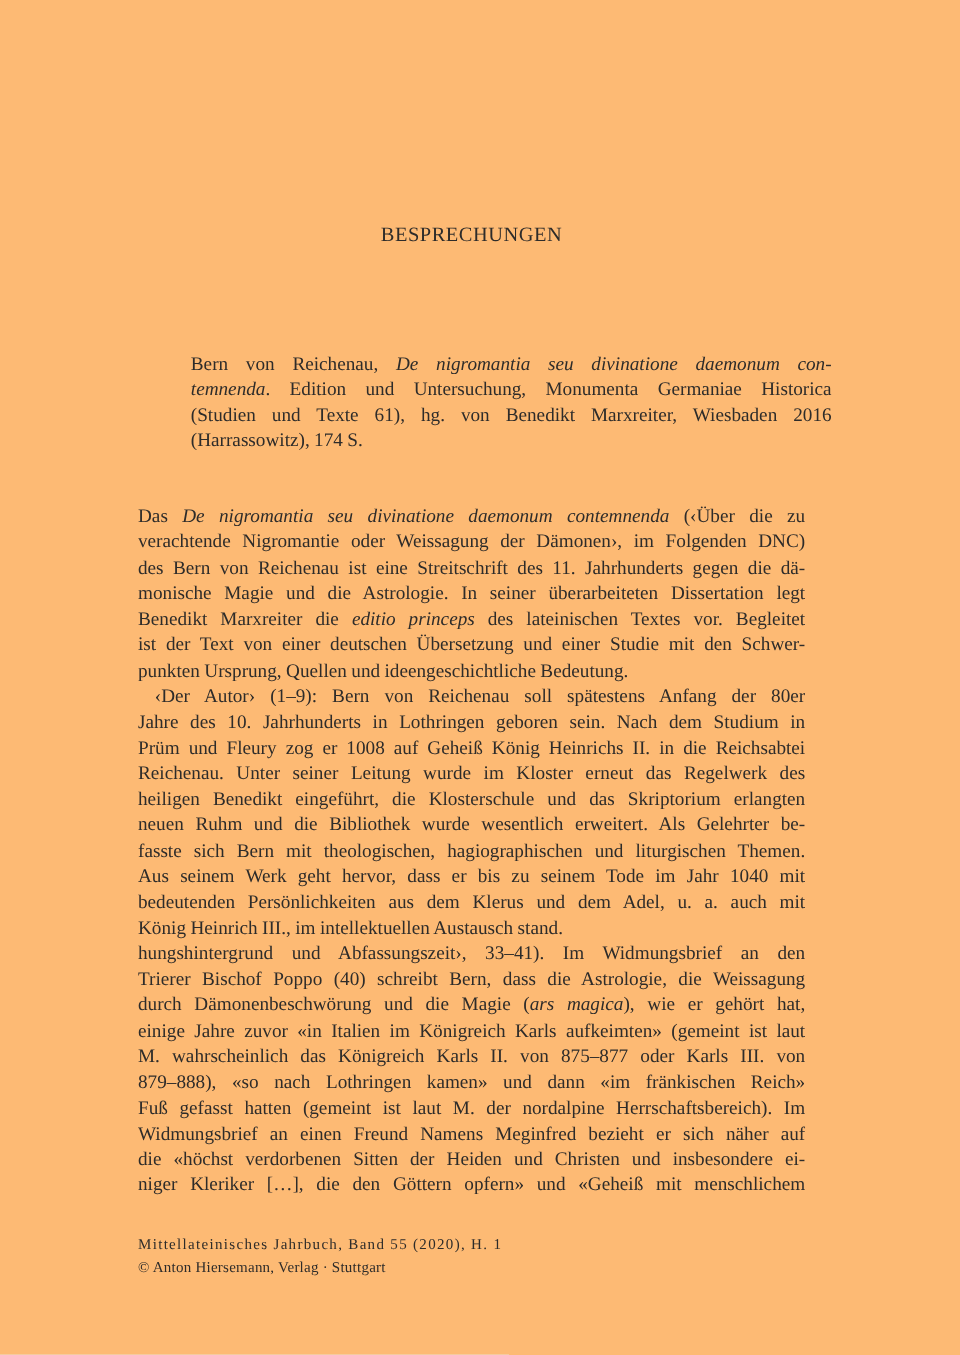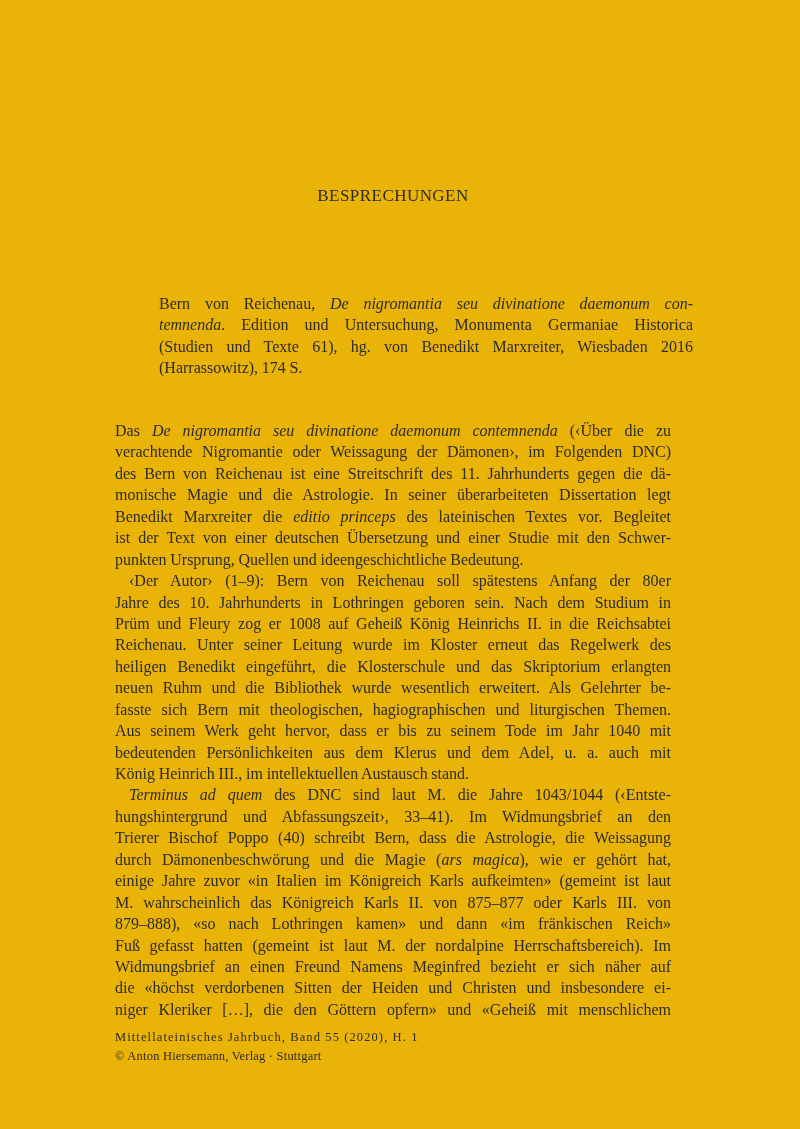--- a/index.html
+++ b/index.html
@@ -82,21 +82,21 @@
   .footer-copyright {
     font-size: 12.5px;
     letter-spacing: 0.2px;
     line-height: 17px;
     margin-top: 2px;
   }
 </style>
 </head>
 <body>
 
-<div class="page" style="background: #eab308; color: rgb(46, 44, 42);">
+<div class="page" style="background: #fdba74; color: rgb(46, 44, 42);">
   <div class="textblock">
     <h1 class="heading">BESPRECHUNGEN</h1>
     <div class="citation">
         <div class="tline just"><span>Bern von Reichenau, </span><i>De nigromantia seu divinatione daemonum con-</i></div>
         <div class="tline just"><i>temnenda</i><span>. Edition und Untersuchung, Monumenta Germaniae Historica</span></div>
         <div class="tline just"><span>(Studien und Texte 61), hg. von Benedikt Marxreiter, Wiesbaden 2016</span></div>
         <div class="tline"><span>(Harrassowitz), 174 S.</span></div>
       </div>
     <div class="body">
         <div class="paragraph">
@@ -114,21 +114,20 @@
           <div class="tline just"><span>Prüm und Fleury zog er 1008 auf Geheiß König Heinrichs II. in die Reichsabtei</span></div>
           <div class="tline just"><span>Reichenau. Unter seiner Leitung wurde im Kloster erneut das Regelwerk des</span></div>
           <div class="tline just"><span>heiligen Benedikt eingeführt, die Klosterschule und das Skriptorium erlangten</span></div>
           <div class="tline just"><span>neuen Ruhm und die Bibliothek wurde wesentlich erweitert. Als Gelehrter be-</span></div>
           <div class="tline just"><span>fasste sich Bern mit theologischen, hagiographischen und liturgischen Themen.</span></div>
           <div class="tline just"><span>Aus seinem Werk geht hervor, dass er bis zu seinem Tode im Jahr 1040 mit</span></div>
           <div class="tline just"><span>bedeutenden Persönlichkeiten aus dem Klerus und dem Adel, u. a. auch mit</span></div>
           <div class="tline"><span>König Heinrich III., im intellektuellen Austausch stand.</span></div>
         </div>
         <div class="paragraph">
-          <div class="tline just ind"><i>Terminus ad quem</i><span> des DNC sind laut M. die Jahre 1043/1044 (‹Entste-</span></div>
           <div class="tline just"><span>hungshintergrund und Abfassungszeit›, 33–41). Im Widmungsbrief an den</span></div>
           <div class="tline just"><span>Trierer Bischof Poppo (40) schreibt Bern, dass die Astrologie, die Weissagung</span></div>
           <div class="tline just"><span>durch Dämonenbeschwörung und die Magie (</span><i>ars magica</i><span>), wie er gehört hat,</span></div>
           <div class="tline just"><span>einige Jahre zuvor «in Italien im Königreich Karls aufkeimten» (gemeint ist laut</span></div>
           <div class="tline just"><span>M. wahrscheinlich das Königreich Karls II. von 875–877 oder Karls III. von</span></div>
           <div class="tline just"><span>879–888), «so nach Lothringen kamen» und dann «im fränkischen Reich»</span></div>
           <div class="tline just"><span>Fuß gefasst hatten (gemeint ist laut M. der nordalpine Herrschaftsbereich). Im</span></div>
           <div class="tline just"><span>Widmungsbrief an einen Freund Namens Meginfred bezieht er sich näher auf</span></div>
           <div class="tline just"><span>die «höchst verdorbenen Sitten der Heiden und Christen und insbesondere ei-</span></div>
           <div class="tline just"><span>niger Kleriker […], die den Göttern opfern» und «Geheiß mit menschlichem</span></div>

